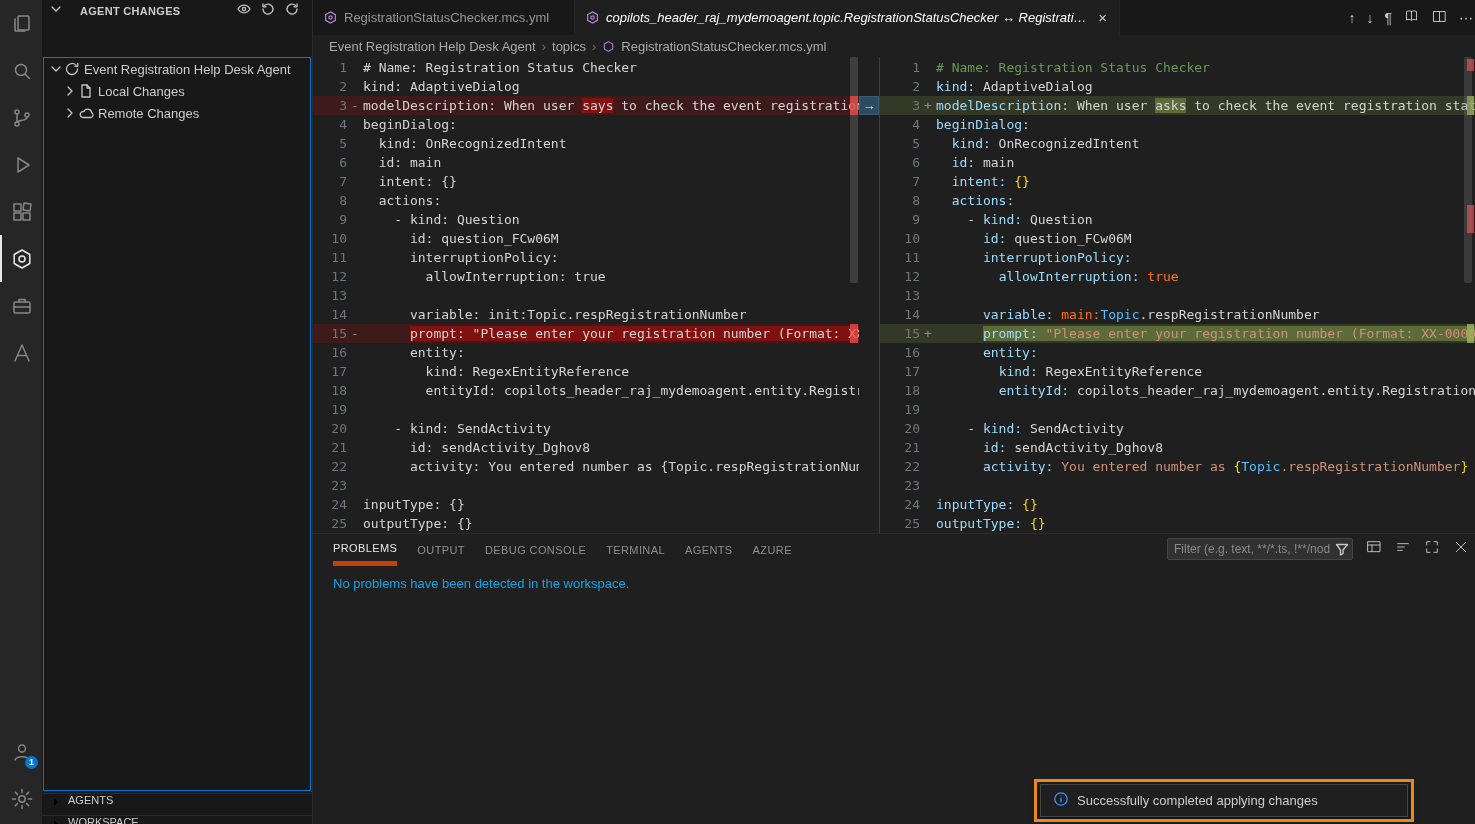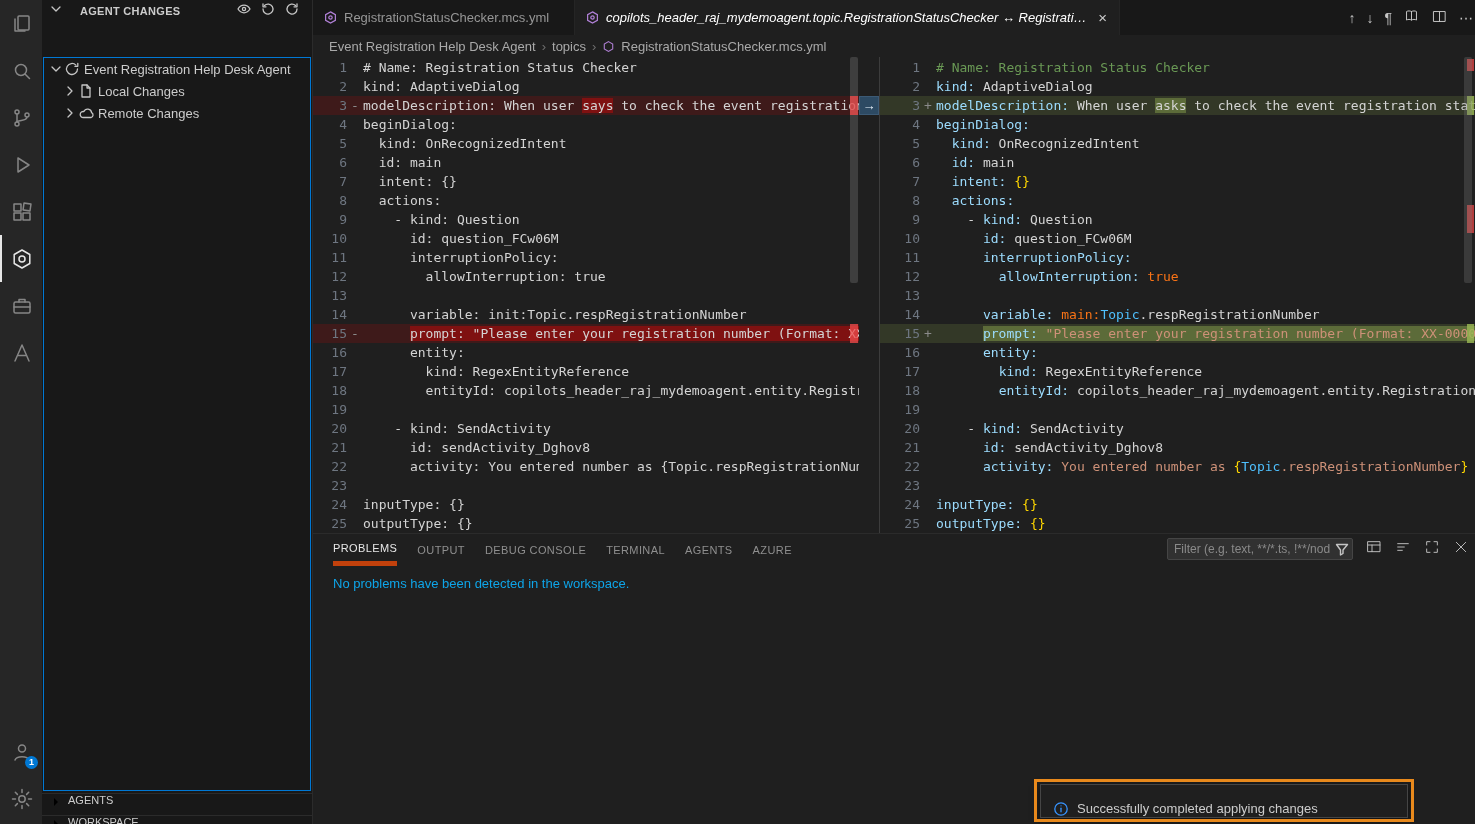--- a/index.html
+++ b/index.html
@@ -85,21 +85,21 @@
   .panel-right { position:absolute; right:6px; top:4px; display:flex; align-items:center; gap:13px; }
   .panel-right svg { stroke:#c5c5c5; fill:none; stroke-width:1.4; stroke-linecap:round; stroke-linejoin:round; cursor:pointer; }
   .filterbox { position:relative; width:186px; height:22px; }
   .filterbox input { width:100%; height:100%; background:#313131; border:1px solid #454545; border-radius:2px; color:#cccccc; font-size:12px; padding:0 22px 0 6px; outline:none; font-family:"Liberation Sans", sans-serif; }
   .filterbox input::placeholder { color:#8a8a8a; }
   .filterbox .funnel { position:absolute; right:3px; top:3px; }
   .panel-msg { padding:11px 20px; font-size:13px; color:#0ea5e9; }
 
   
   .annotation { position:absolute; left:1034px; top:779px; width:380px; height:43px; border:3px solid #e8891c; z-index:60; pointer-events:none; }
-  .toast { position:absolute; left:1040px; top:784px; width:368px; height:33px; background:#1f1f1f; border:1px solid #454545; box-shadow:0 2px 8px rgba(0,0,0,.55); display:flex; align-items:flex-start; gap:8px; padding:16px 12px; z-index:59; }
+  .toast { position:absolute; left:1040px; top:784px; width:368px; height:33px; background:#1f1f1f; border:1px solid #454545; box-shadow:0 2px 8px rgba(0,0,0,.55); display:flex; align-items:center; gap:8px; padding:9px 12px; z-index:59; }
   .toast-text { font-size:13px; color:#cccccc; white-space:nowrap; }
 </style>
 </head>
 <body>
 
 <div class="app">
 
   <nav class="activitybar">
     <div class="ab-item">
       <svg width="24" height="24" viewBox="0 0 24 24">

